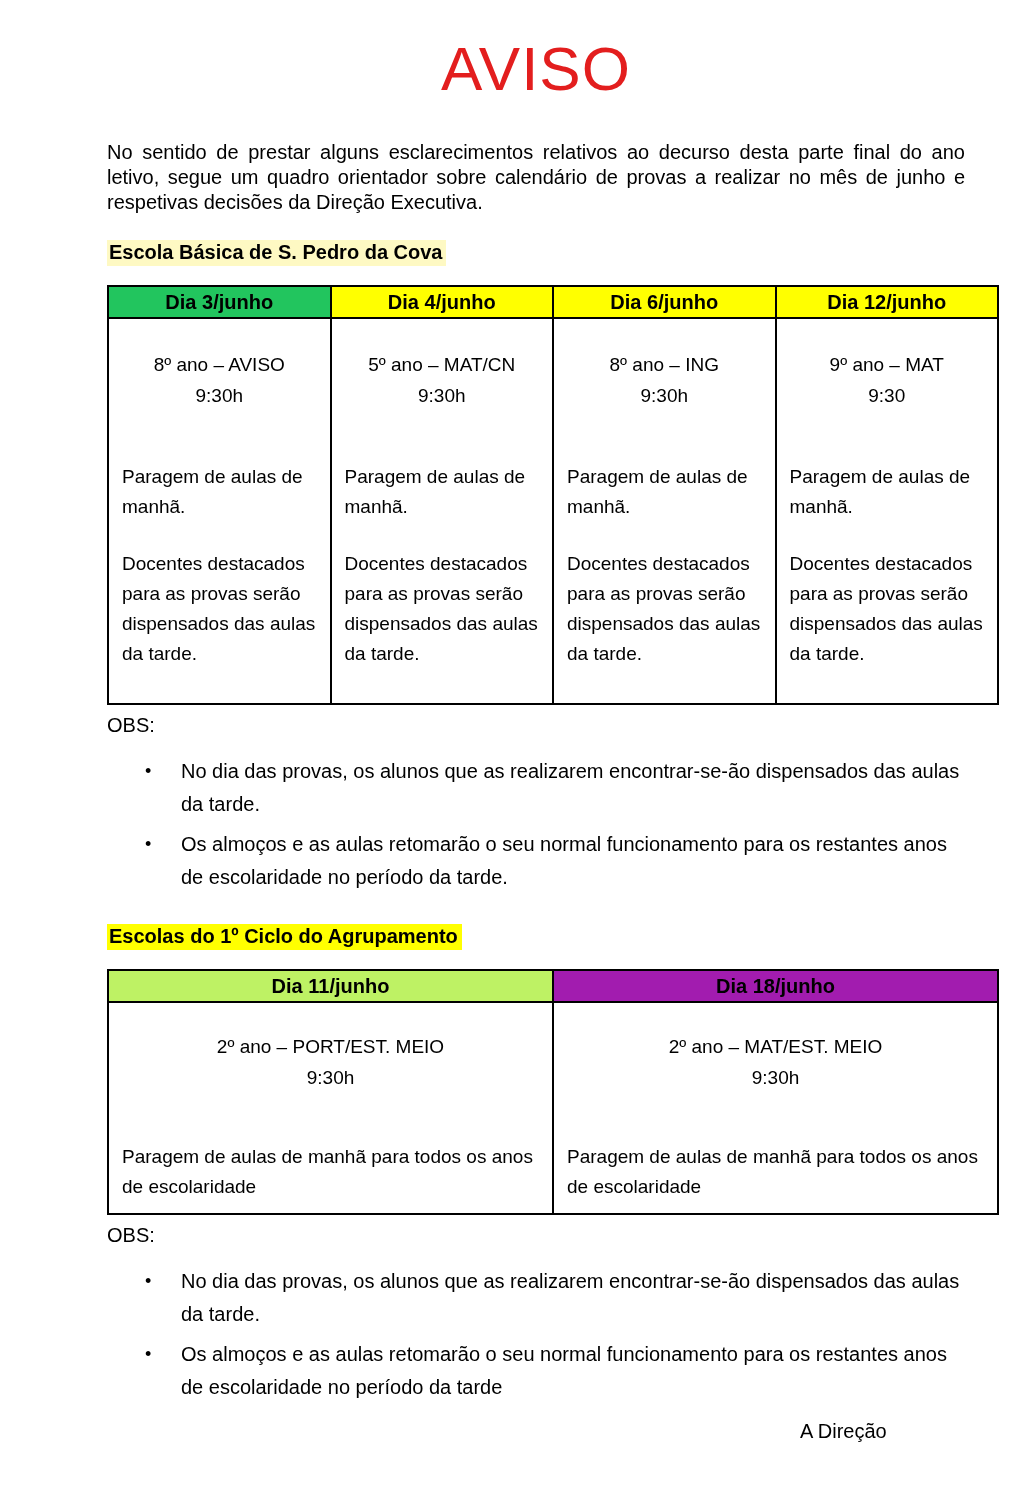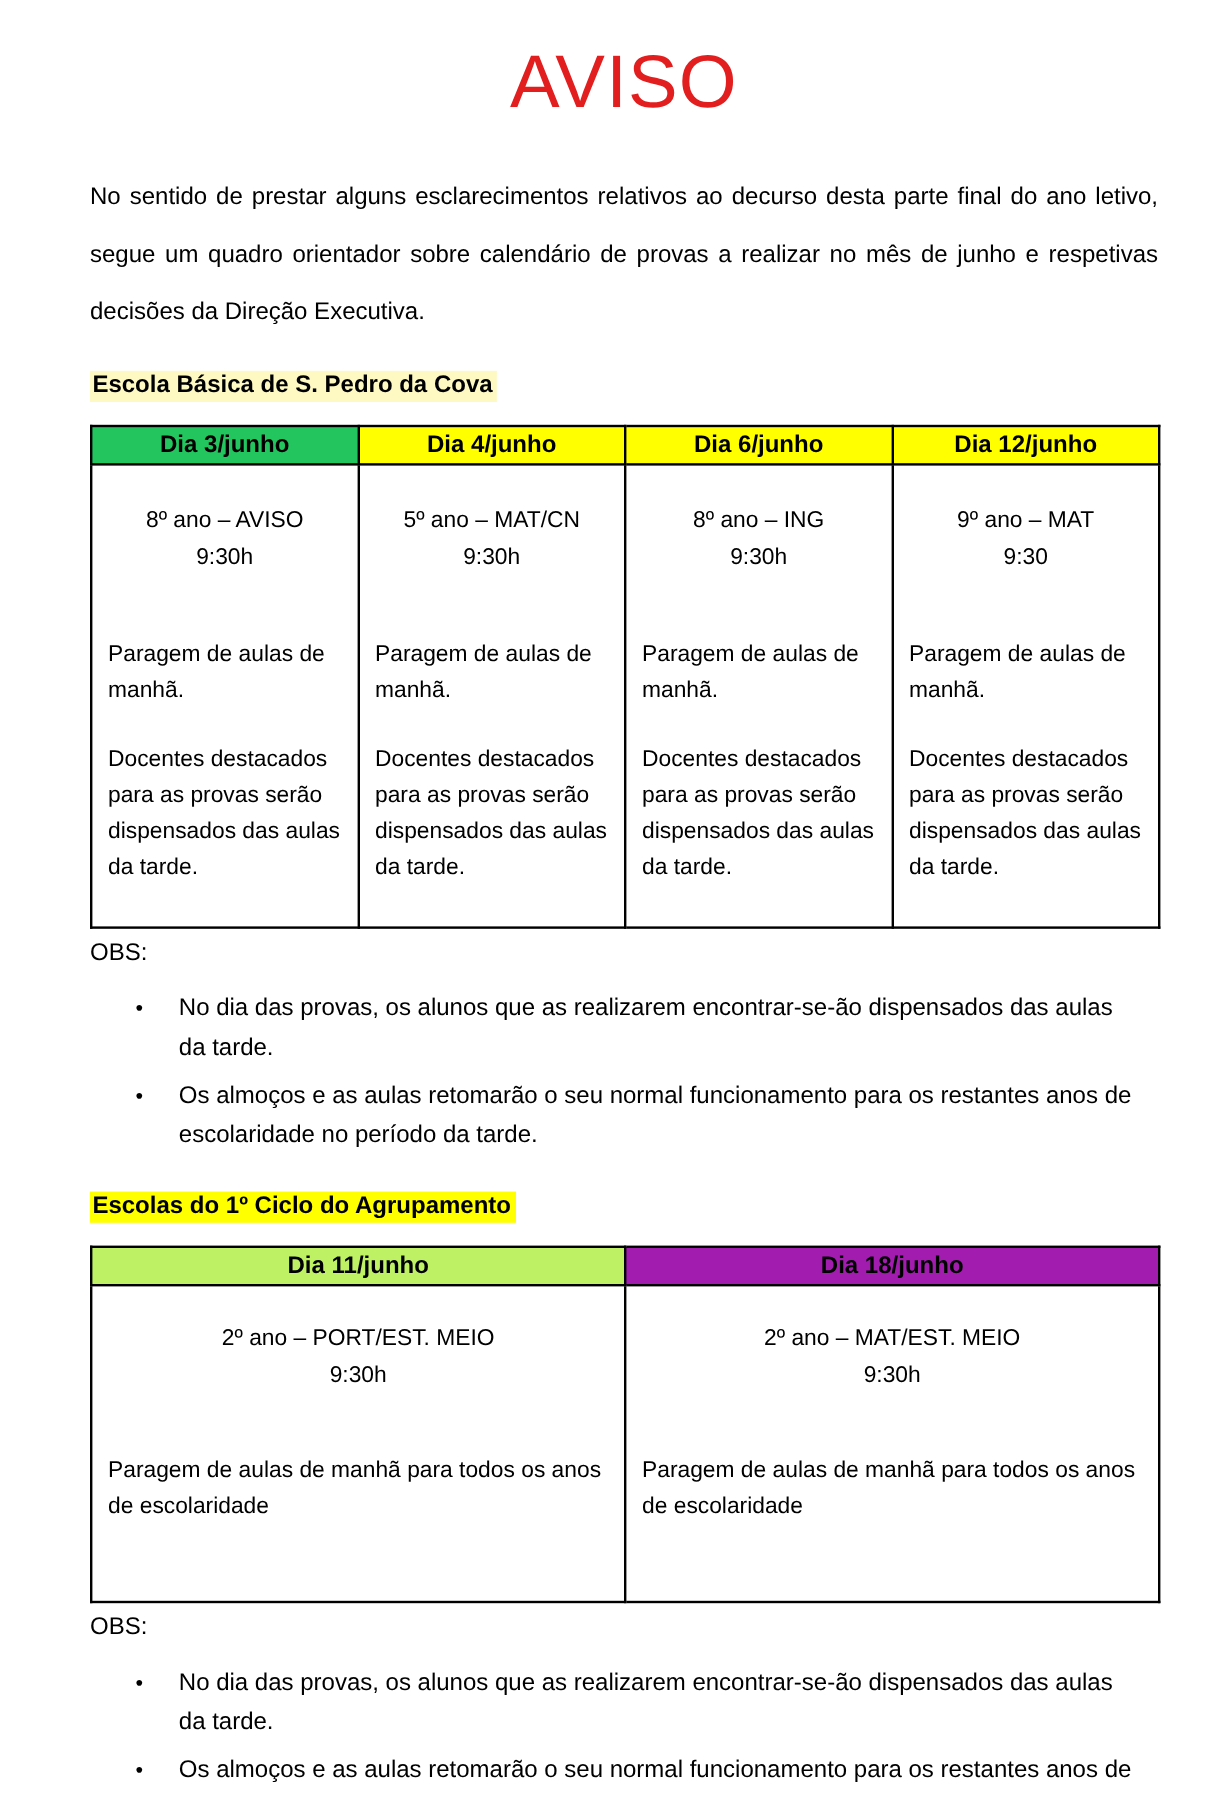--- a/index.html
+++ b/index.html
@@ -5,36 +5,37 @@
   * { margin: 0; padding: 0; box-sizing: border-box; }
   html, body { background: #ffffff; }
   .page {
     position: relative;
     width: 1026px;
     height: 1497px;
     background: #ffffff;
     color: #000000;
     font-family: "Liberation Sans", "DejaVu Sans", sans-serif;
     overflow: hidden;
+    padding-left: 32px;
   }
   .content {
     padding: 0 61px 0 75px;
   }
   .doc-title {
     margin-top: 38px;
     text-align: center;
     font-size: 62px;
     font-weight: 400;
     letter-spacing: 1px;
     line-height: 1;
   }
   .intro {
     margin-top: 40px;
     font-size: 20px;
-    line-height: 48px;
+    line-height: 25px;
     max-width: 893px;
     text-align: justify;
   }
   .section-heading-row { margin-top: 25px; }
   .section-heading {
     display: inline-block;
     font-size: 20px;
     font-weight: bold;
     padding: 1px 4px 2px 2px;
   }
@@ -52,21 +53,21 @@
     height: 32px;
     padding: 2px 4px;
   }
   table.exam-table td {
     border: 2px solid #000000;
     vertical-align: top;
     padding: 0 13px;
     font-size: 19px;
   }
   .t1 td { height: 386px; }
-  .t2 td { height: 264px; margin-left: 40px; }
+  .t2 td { height: 212px; margin-left: 40px; }
   .exam-block {
     margin-top: 30px;
     text-align: center;
     line-height: 31px;
   }
   .note { line-height: 30px; }
   .t1 .note-1 { margin-top: 51px; }
   .t1 .note-2 { margin-top: 27px; }
   .t2 .exam-block { margin-top: 28px; }
   .t2 .note-1 { margin-top: 49px; }

